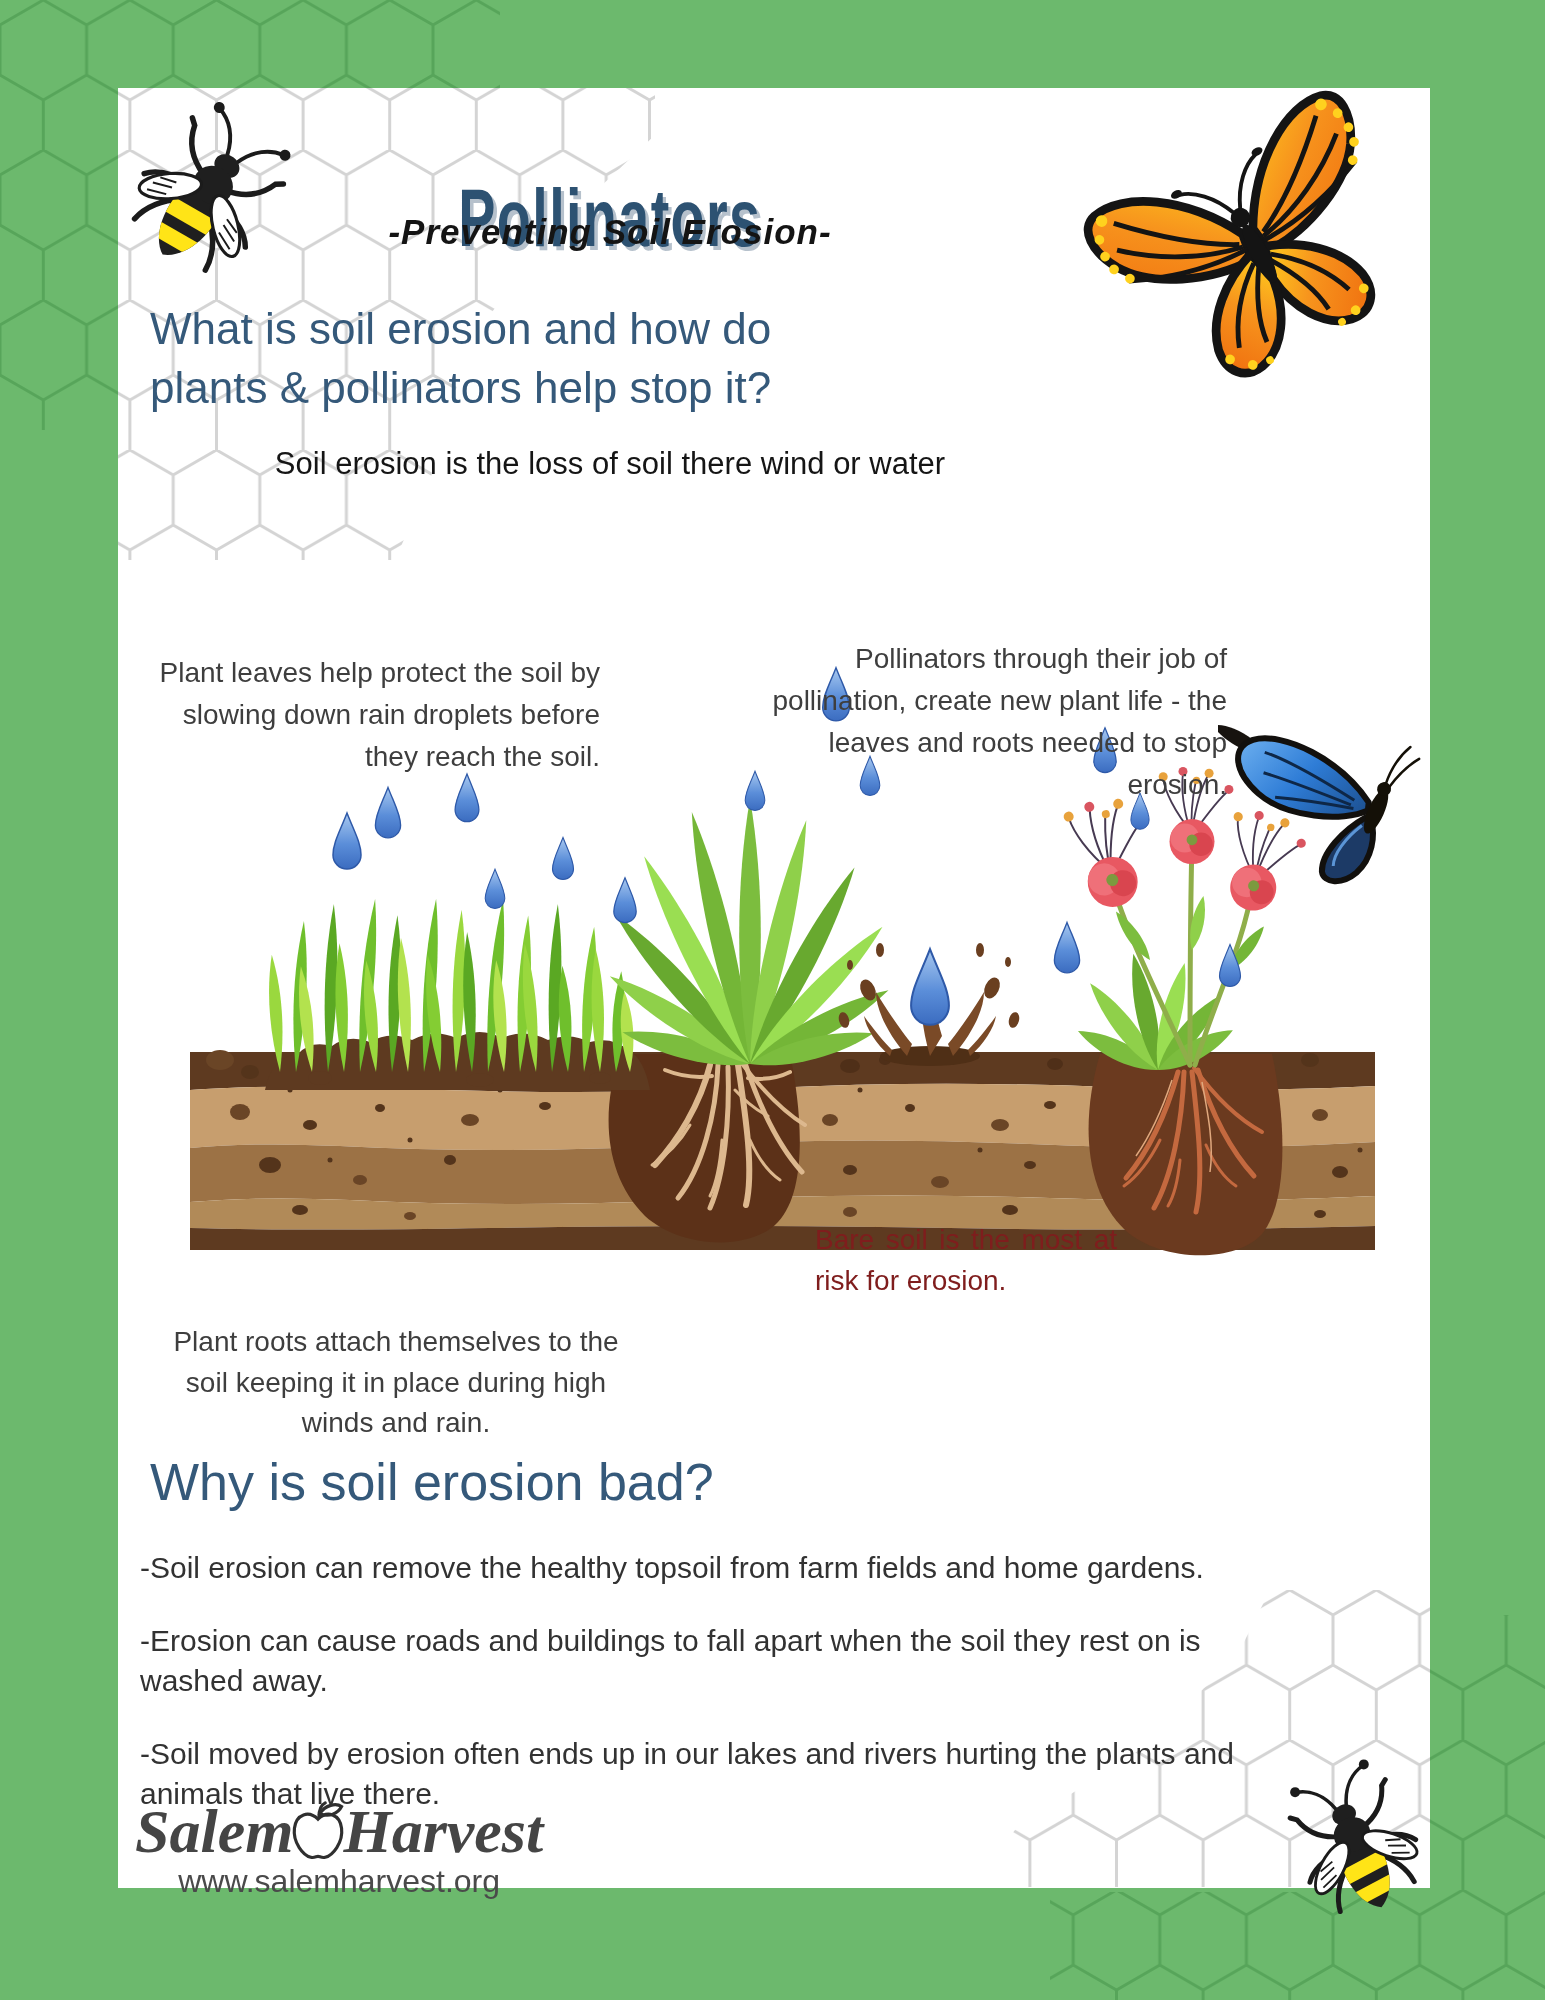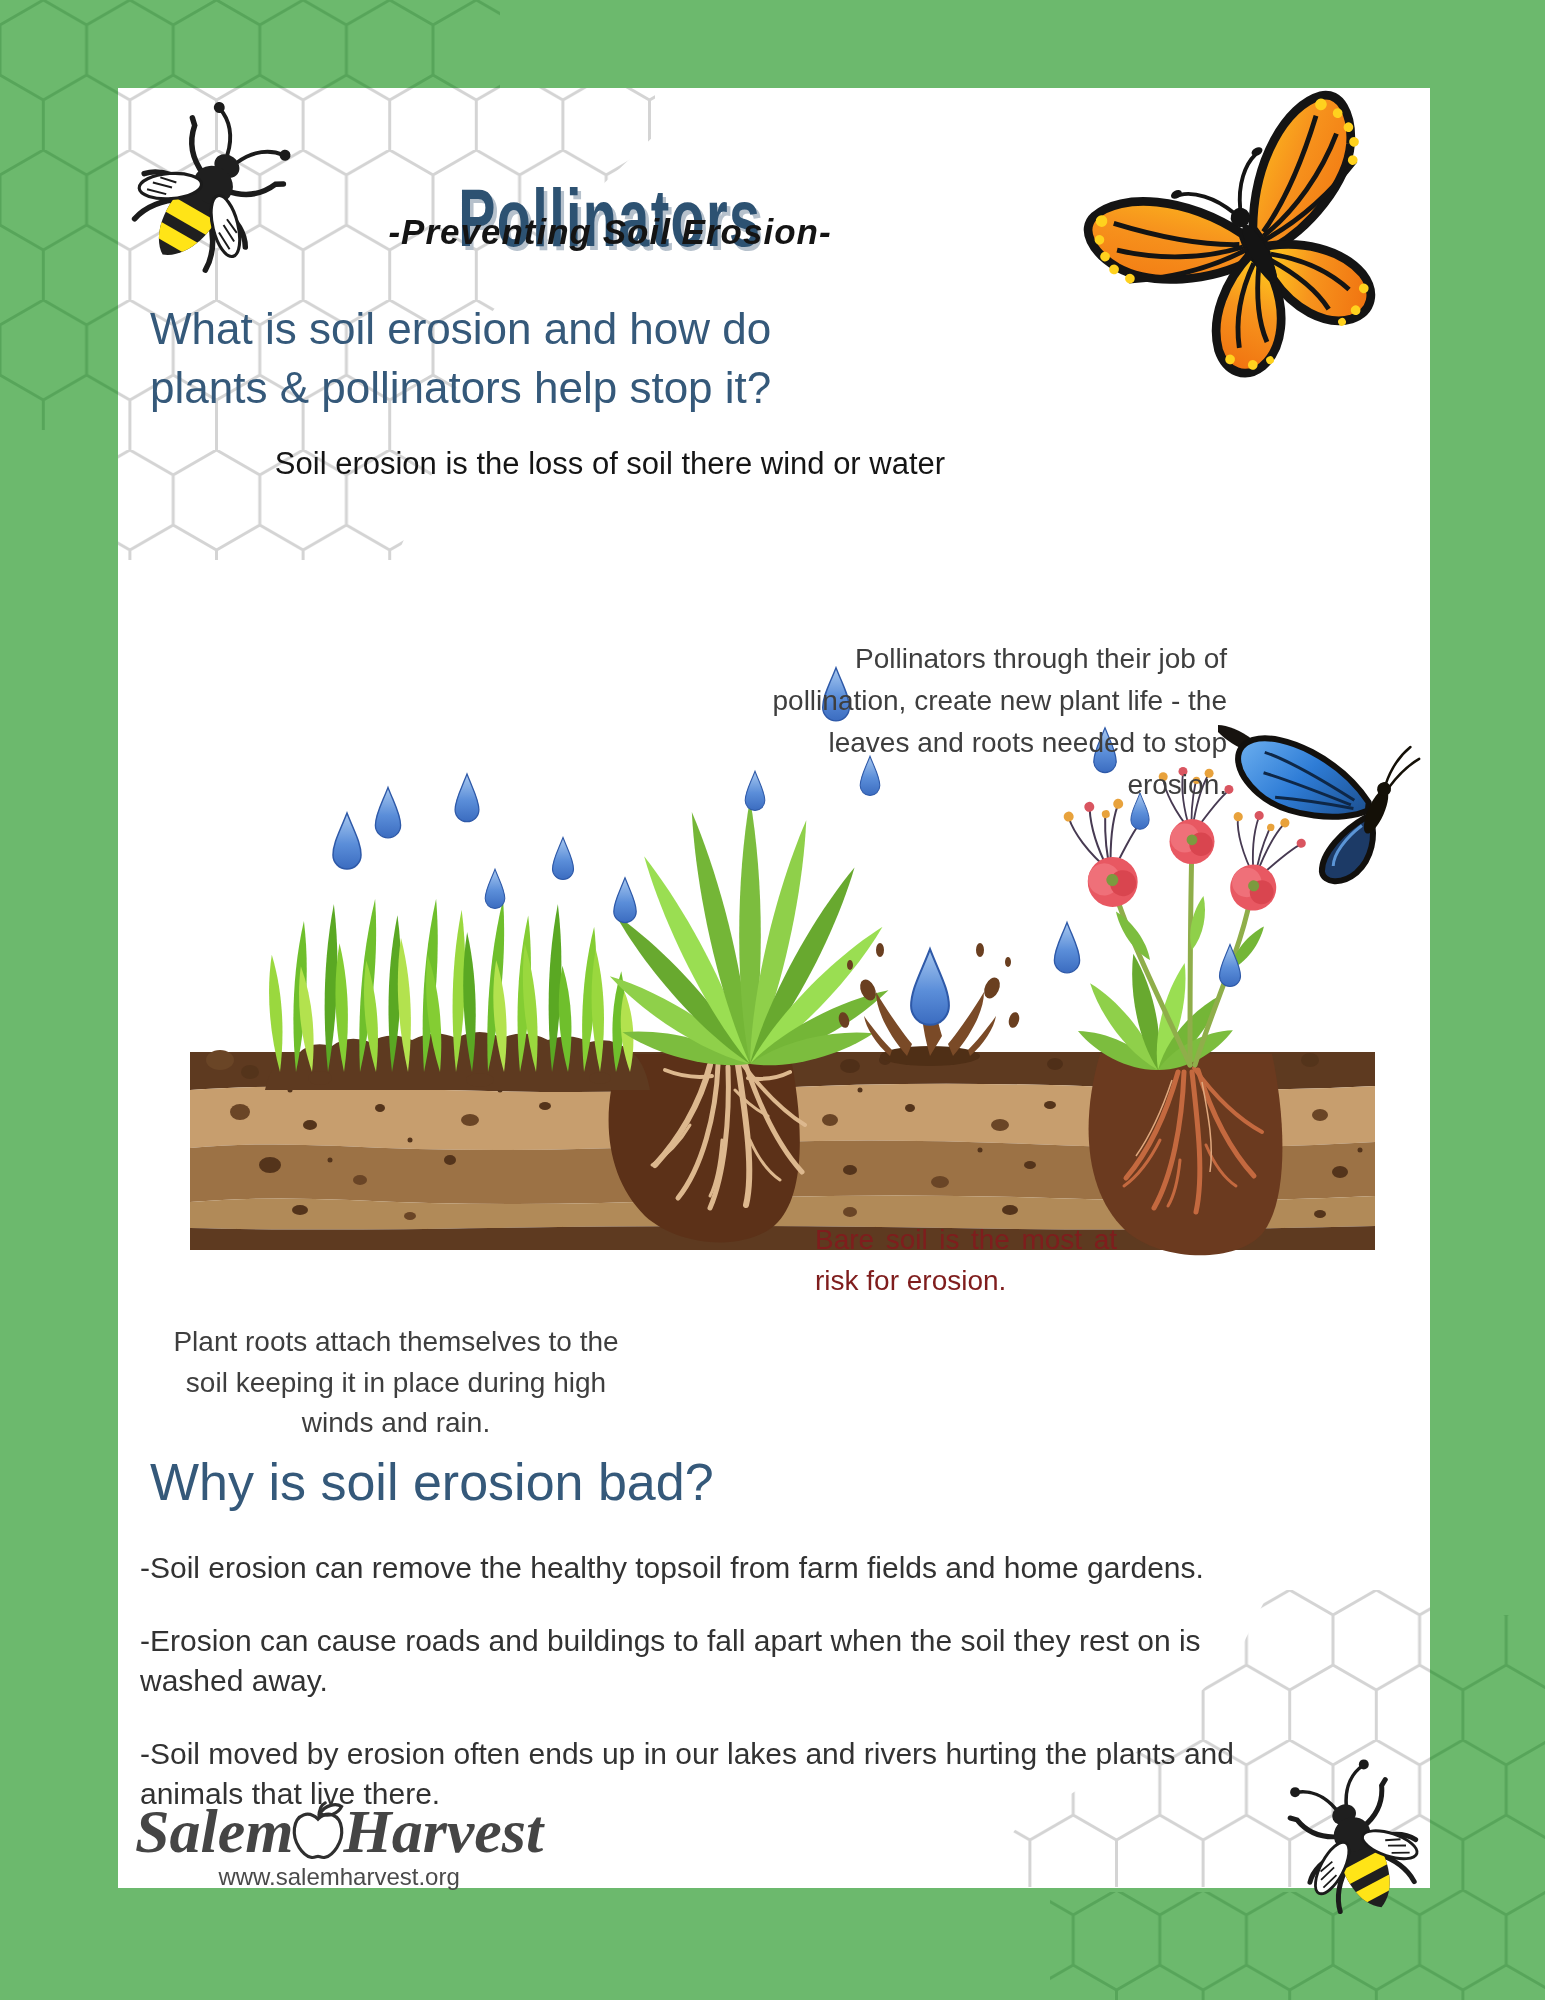--- a/index.html
+++ b/index.html
@@ -23,21 +23,21 @@
   .scene{left:150px;top:620px;z-index:2}
   .caption-left{left:165px;top:1322px;width:462px;text-align:center;font-size:28px;color:#3e3e3e;line-height:1.45;z-index:3}
   .caption-right{left:815px;top:1220px;width:302px;text-align:justify;font-size:28px;color:#7f1d1d;line-height:1.45;z-index:3}
   .why-heading{left:150px;top:1452px;width:1245px;font-size:52px;color:#35597a;z-index:3}
   .bullets{left:140px;top:1548px;width:1165px;font-size:30px;color:#323232;line-height:1.35;z-index:3}
   .bullet{margin-bottom:32px}
   .footer{left:135px;top:1796px;z-index:3}
   .brandrow{display:flex;}
   .brand{font-family:"Liberation Serif",serif;font-style:italic;font-weight:bold;font-size:62px;color:#454545}
   .apple-wrap{margin:0 -4px;position:relative;top:2px}
-  .url{text-align:center;font-size:24px;color:#4a4a4a;margin-top:-4px}
+  .url{text-align:center;font-size:32px;color:#4a4a4a;margin-top:-4px}
 </style>
 </head>
 <body>
 
 <div id="poster">
 
   <div class="card"></div>
 
   <svg class="hexes" style="left:0;top:0" width="660" height="590">
     <defs>
@@ -80,20 +80,21 @@
   <h1 class="abs title"><span class="squeeze">Pollinators</span></h1>
   <div class="abs subtitle">-Preventing Soil Erosion-</div>
 
   <div class="abs q-heading">
     <div>What is soil erosion and how do</div>
     <div>plants &amp; pollinators help stop it?</div>
   </div>
 
   <div class="abs definition">Soil erosion is the loss of soil there wind or water</div>
 
+  <div class="abs para-left">Plant leaves help protect the soil by slowing down rain droplets before they reach the soil.</div>
   <div class="abs para-right">Pollinators through their job of pollination, create new plant life - the leaves and roots needed to stop erosion.</div>
 
   <svg class="abs scene" style="left:150px;top:620px" width="1260" height="645" viewBox="0 0 1260 645">
     <defs>
       <linearGradient id="dropG" x1="0" y1="0" x2="0" y2="1">
         <stop offset="0" stop-color="#a9c9f0"></stop>
           <stop offset="0.55" stop-color="#5b8ed9"></stop>
           <stop offset="1" stop-color="#3b6cc0"></stop>
       </linearGradient>
       <path id="drop" d="M0,-34 C7,-16 14,-4 14,8 A14,14 0 1,1 -14,8 C-14,-4 -7,-16 0,-34 Z"></path>

